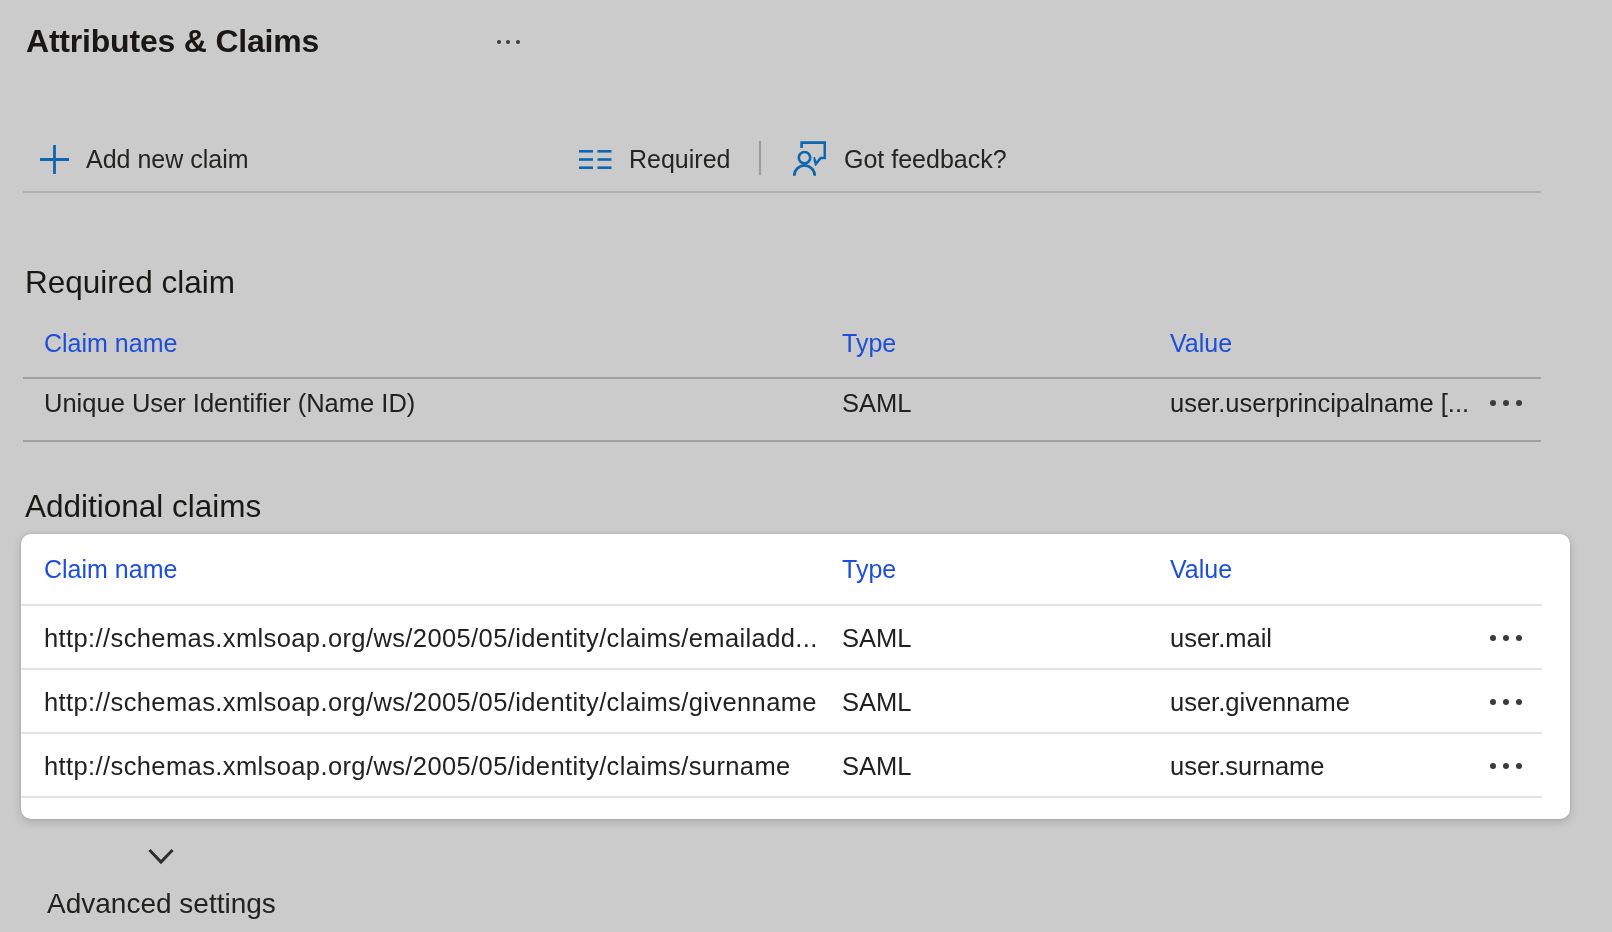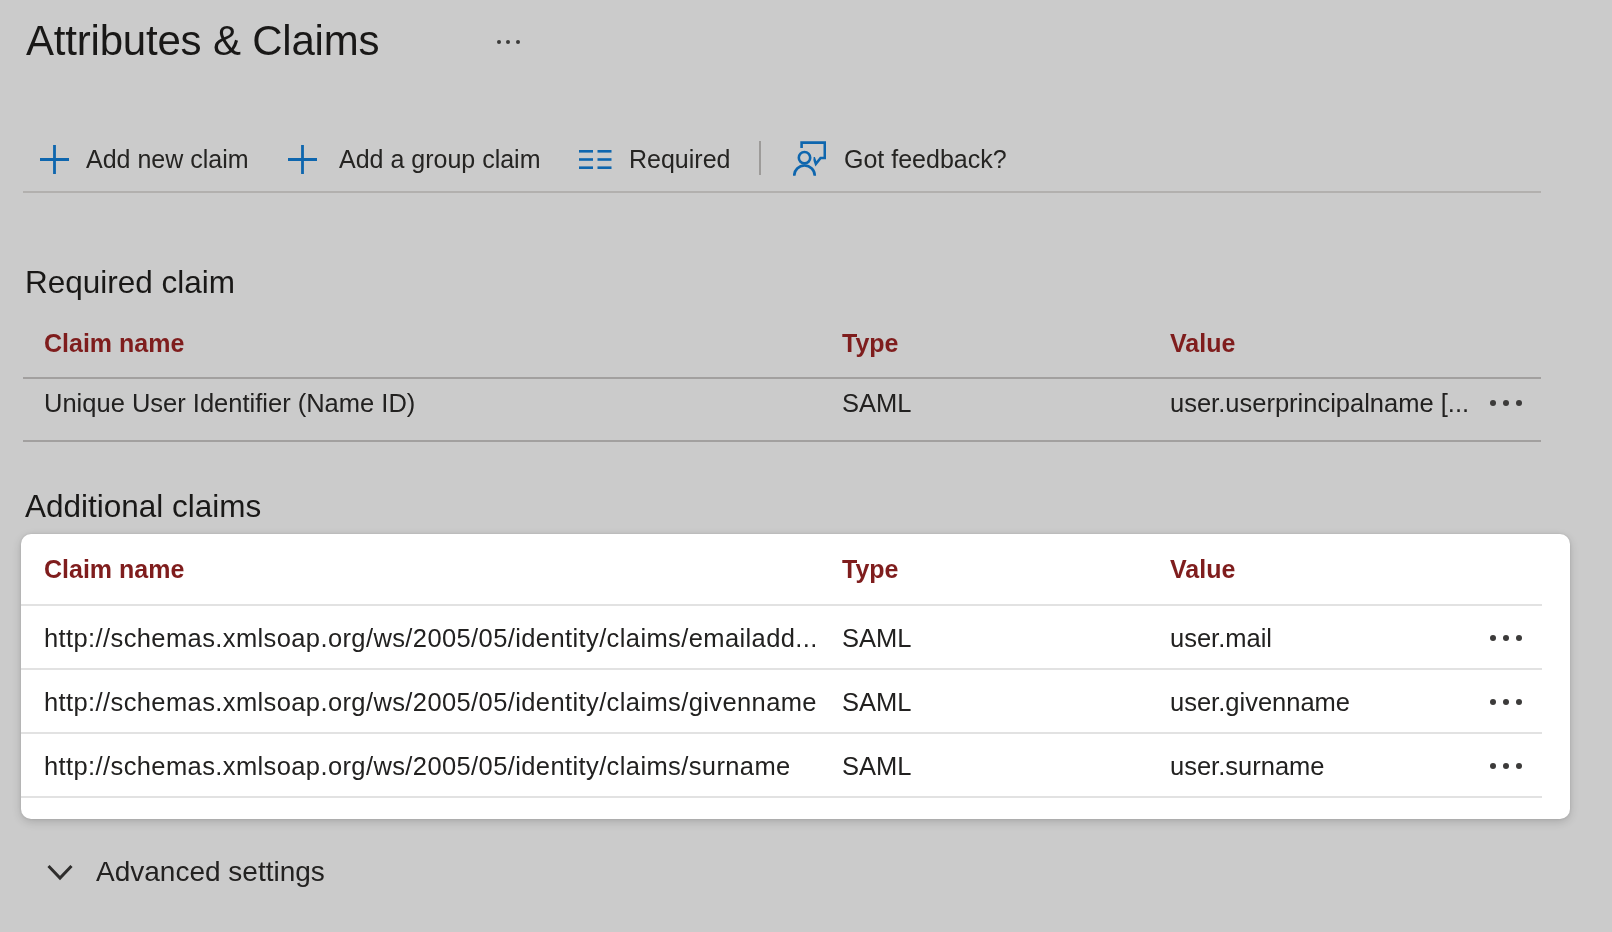--- a/index.html
+++ b/index.html
@@ -19,21 +19,21 @@
     background:var(--bg);
     font-family:"Liberation Sans","DejaVu Sans",sans-serif;
     color:var(--text);
     -webkit-font-smoothing:antialiased;
   }
   .abs{position:absolute;}
 
   
   .page-title{
     left:26px;top:10px;line-height:62px;
-    font-size:42px;font-weight:400;color:var(--text-strong);
+    font-size:32px;font-weight:700;color:var(--text-strong);
     letter-spacing:-0.2px;white-space:nowrap;
   }
   .title-more{
     left:484px;top:28px;width:48px;height:28px;
     display:flex;align-items:center;justify-content:center;gap:5.5px;
     cursor:pointer;background:none;border:none;padding:0;
   }
   .title-more .tdot{width:4px;height:4px;border-radius:50%;background:var(--dots);flex:none;}
 
   
@@ -56,21 +56,21 @@
   .section-heading{
     font-size:31.5px;font-weight:400;color:var(--text-strong);
     line-height:46px;white-space:nowrap;
   }
 
   
   .cell{position:absolute;top:0;height:100%;display:flex;align-items:center;white-space:nowrap;}
   .col-claim{left:44px;}
   .col-type{left:842px;text-align:center;}
   .col-value{left:1170px;}
-  .hdr .cell{font-weight:700;font-size:25px;color:#7f1d1d;}
+  .hdr .cell{font-weight:400;font-size:25px;color:#1d4ed8;}
   .row .cell{font-weight:400;font-size:25.5px;color:var(--text);}
   .rule-grey{position:absolute;left:23px;width:1518px;height:2px;background:var(--divider-grey);}
 
   
   .req-hdr{left:0;top:309px;width:1612px;height:69px;}
   .req-row{left:0;top:378px;width:1612px;height:50px;}
 
   
   .card{
     left:21px;top:534px;width:1549px;height:285px;
@@ -90,21 +90,21 @@
     position:absolute;left:1480px;width:52px;height:100%;top:0;
     display:flex;align-items:center;justify-content:center;gap:6.5px;
     background:none;border:none;cursor:pointer;padding:0;
   }
   .row-actions .dot{width:6.5px;height:6.5px;border-radius:50%;background:var(--dots);flex:none;}
 
   
   .advanced{
     left:47px;top:848px;height:48px;display:flex;align-items:center;gap:23px;
     background:none;border:none;padding:0;cursor:pointer;
-    font-family:inherit;font-size:28px;color:#232221;white-space:nowrap;
+    font-family:inherit;font-size:28px;color:#232221;white-space:nowrap;flex-direction:column;
   }
 </style>
 </head>
 <body>
 
 <div class="abs page-title">Attributes &amp; Claims</div>
 <button class="abs title-more" aria-label="more">
   <span class="tdot"></span>
   <span class="tdot"></span>
   <span class="tdot"></span>
@@ -114,28 +114,20 @@
 
   <button class="tb-item" style="left:40px;">
     <span class="ico" style="margin-right:17px;">
       <svg width="29" height="31" viewBox="0 0 29 31">
           <path d="M14.5 1 V30 M0 15.5 H29" stroke="#0e66ae" stroke-width="2.8" fill="none"></path>
         </svg>
     </span>
     <span>Add new claim</span>
   </button>
 
-  <button class="tb-item" style="left:288px;">
-    <span class="ico" style="margin-right:22px;">
-      <svg width="29" height="31" viewBox="0 0 29 31">
-          <path d="M14.5 1 V30 M0 15.5 H29" stroke="#0e66ae" stroke-width="2.8" fill="none"></path>
-        </svg>
-    </span>
-    <span>Add a group claim</span>
-  </button>
 
   <button class="tb-item" style="left:579px;">
     <span class="ico" style="margin-right:17px;">
       <svg width="33" height="19" viewBox="0 0 33 19">
         <g fill="#0e66ae">
           <rect x="0" y="0" width="14" height="2.6"></rect>
             <rect x="0" y="8.2" width="14" height="2.6"></rect>
             <rect x="0" y="16.4" width="14" height="2.6"></rect>
           <rect x="18.5" y="0" width="14" height="2.6"></rect>
             <rect x="18.5" y="8.2" width="14" height="2.6"></rect>

